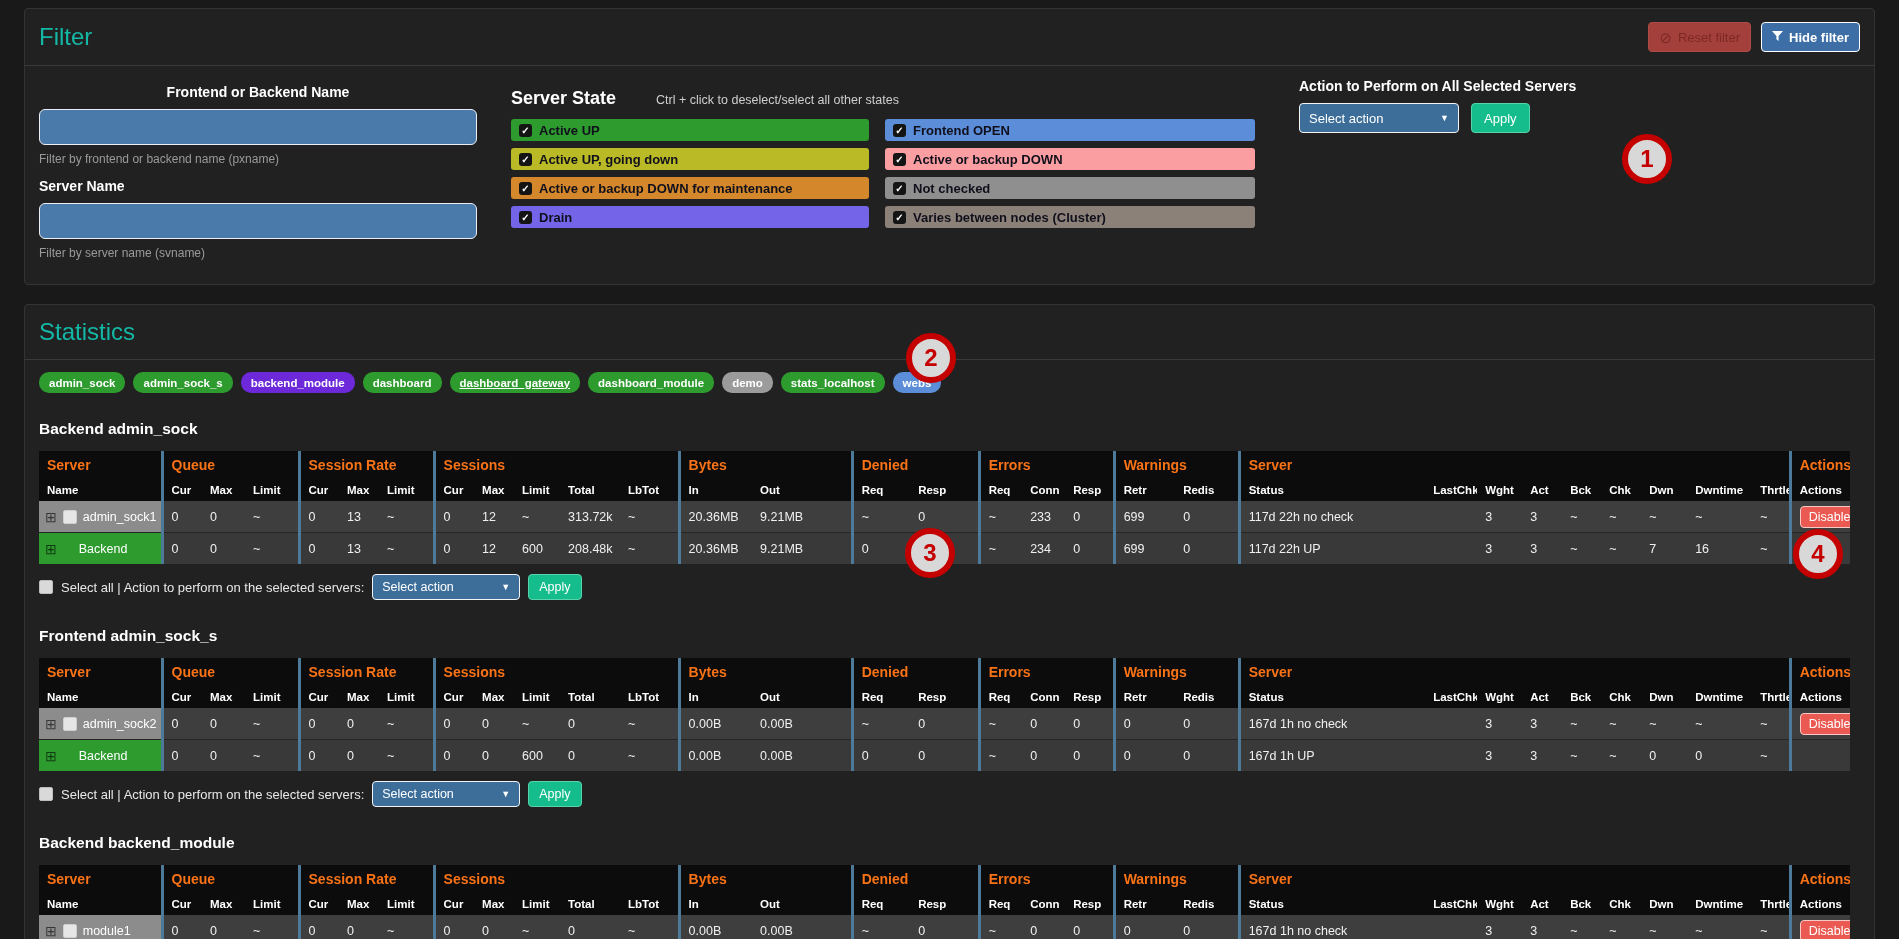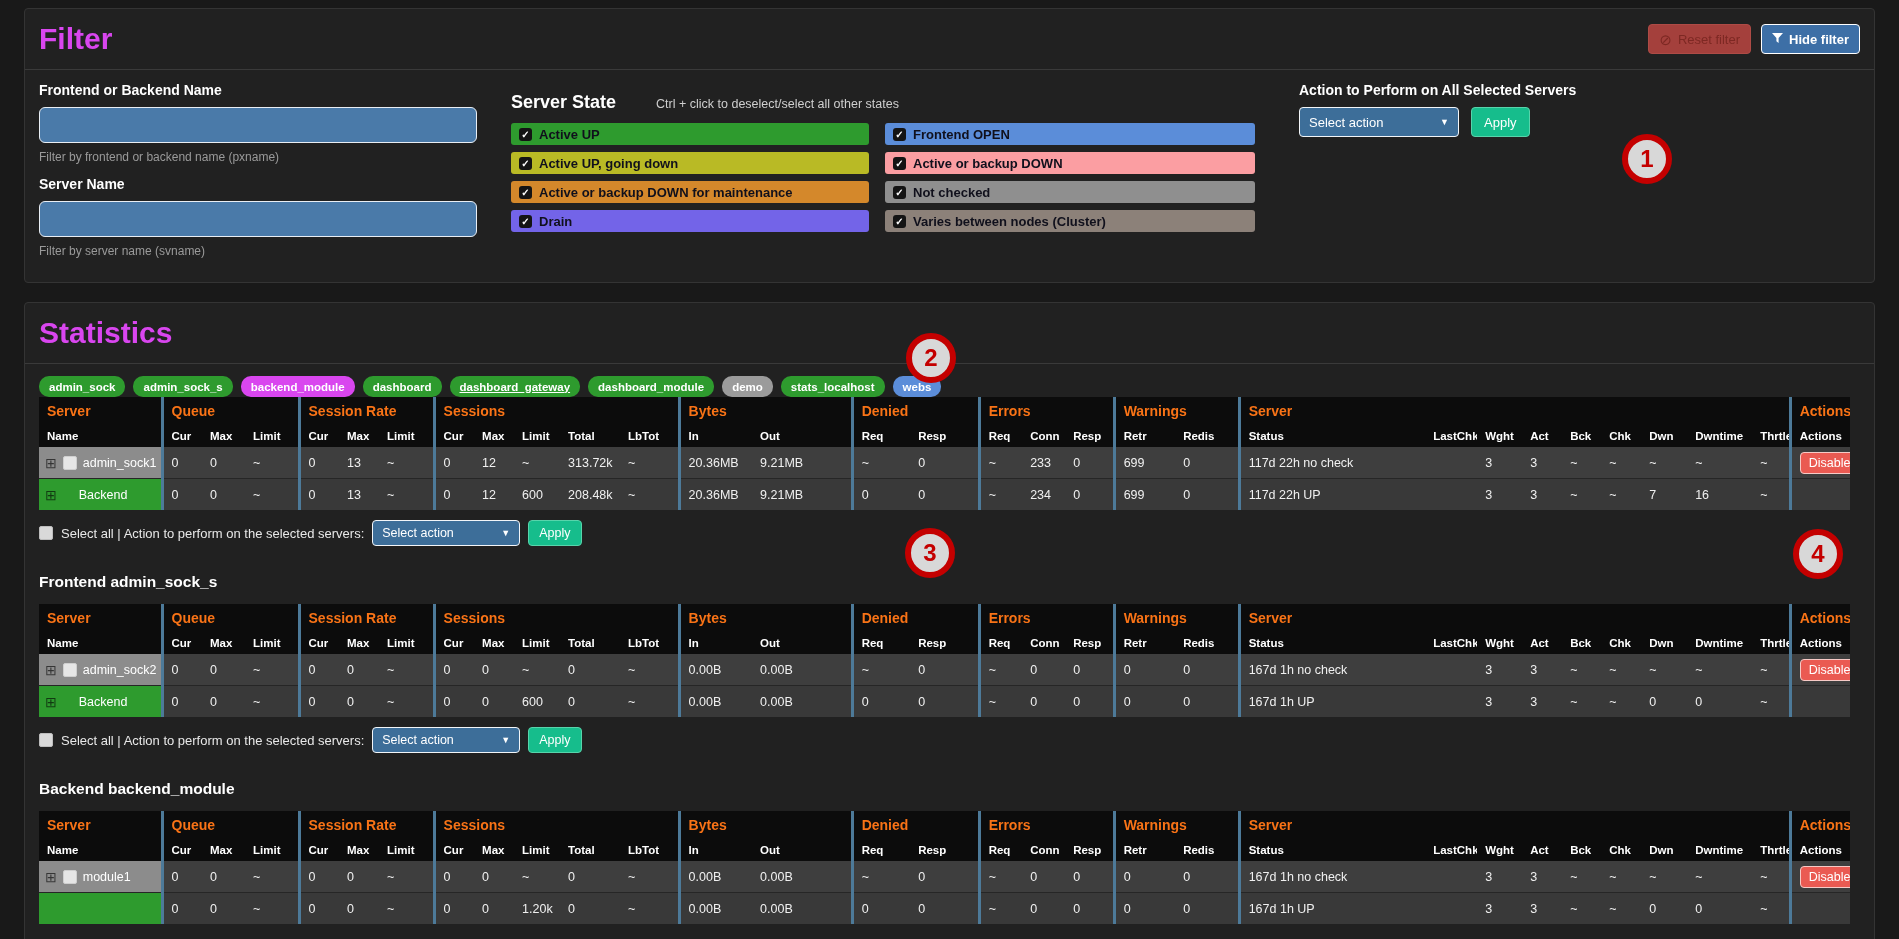--- a/index.html
+++ b/index.html
@@ -6,21 +6,21 @@
   body{
     width:1899px;height:939px;position:relative;
     background:#191919;color:#ededed;
     font-family:"Liberation Sans", sans-serif;
   }
   .panel{margin:0 24px;background:#212121;border:1px solid #343434;border-radius:4px;}
   .filter-panel{margin-top:8px;}
   .stats-panel{margin-top:19px;min-height:660px;}
   .panel-header{display:flex;align-items:center;justify-content:space-between;
     padding:13px 14px;border-bottom:1px solid #3a3a3a;}
-  .panel-title{font-size:30px;font-weight:700;color:#d946ef;}
+  .panel-title{font-size:24px;font-weight:400;color:#14b8a6;}
   .hdr-buttons{display:flex;gap:10px;}
   .btn{border-radius:4px;font-size:13px;cursor:pointer;font-family:inherit;}
   .btn-reset{background:#a4403c;border:1px solid #ae4b46;color:#7d2823;
     height:30px;padding:0 10px;display:inline-flex;align-items:center;gap:6px;}
   .btn-hide{background:#3d6fa6;border:1px solid #ffffff;color:#fff;font-weight:bold;
     height:30px;padding:0 10px;display:inline-flex;align-items:center;gap:6px;}
   .reset-glyph{font-size:15px;line-height:1;}
   
   .filter-body{display:flex;padding:10px 14px 24px;}
   .fcol1{width:438px;margin-right:34px;}
@@ -105,21 +105,21 @@
           <svg width="11" height="11" viewBox="0 0 10 10">
               <path d="M0 0h10L6 4.5V9L4 7.6V4.5L0 0z" fill="#fff"></path>
             </svg>
         </span>
         <span>Hide filter</span>
       </button>
     </div>
   </div>
   <div class="filter-body">
     <div class="fcol1">
-      <label class="field-label" style="margin-top:2px;">Frontend or Backend Name</label>
+      <label class="field-label" style="margin-top:8px;text-align:center;">Frontend or Backend Name</label>
       <input class="text-input" type="text" value="" style="">
       <div class="help-text">Filter by frontend or backend name (pxname)</div>
       <label class="field-label">Server Name</label>
       <input class="text-input" type="text" value="" style="">
       <div class="help-text">Filter by server name (svname)</div>
     </div>
     <div class="fcol2">
       <div class="state-head">
         <span class="state-label">Server State</span>
         <span class="state-hint">Ctrl + click to deselect/select all other states</span>
@@ -173,29 +173,30 @@
 </div>
 
 <div class="panel stats-panel">
   <div class="panel-header">
     <div class="panel-title">Statistics</div>
   </div>
   <div class="stats-body">
     <div class="tags-row">
         <span class="tag" style="background: rgb(46, 155, 46);">admin_sock</span>
         <span class="tag" style="background: rgb(46, 155, 46);">admin_sock_s</span>
-        <span class="tag" style="background: #d946ef;">backend_module</span>
+        <span class="tag" style="background: #6d28d9;">backend_module</span>
         <span class="tag" style="background: rgb(46, 155, 46);">dashboard</span>
         <span class="tag" style="background: rgb(46, 155, 46); text-decoration: underline;">dashboard_gateway</span>
         <span class="tag" style="background: rgb(46, 155, 46);">dashboard_module</span>
         <span class="tag" style="background: rgb(155, 155, 155);">demo</span>
         <span class="tag" style="background: rgb(46, 155, 46);">stats_localhost</span>
         <span class="tag" style="background: rgb(91, 141, 217);">webs</span>
       </div>
     <div>
+        <div class="section-title">Backend admin_sock</div>
         <table class="stats-table">
           <colgroup>
             <col style="width: 123px;">
             <col style="width: 40px;">
             <col style="width: 43px;">
             <col style="width: 54px;">
             <col style="width: 40px;">
             <col style="width: 40px;">
             <col style="width: 55px;">
             <col style="width: 40px;">

